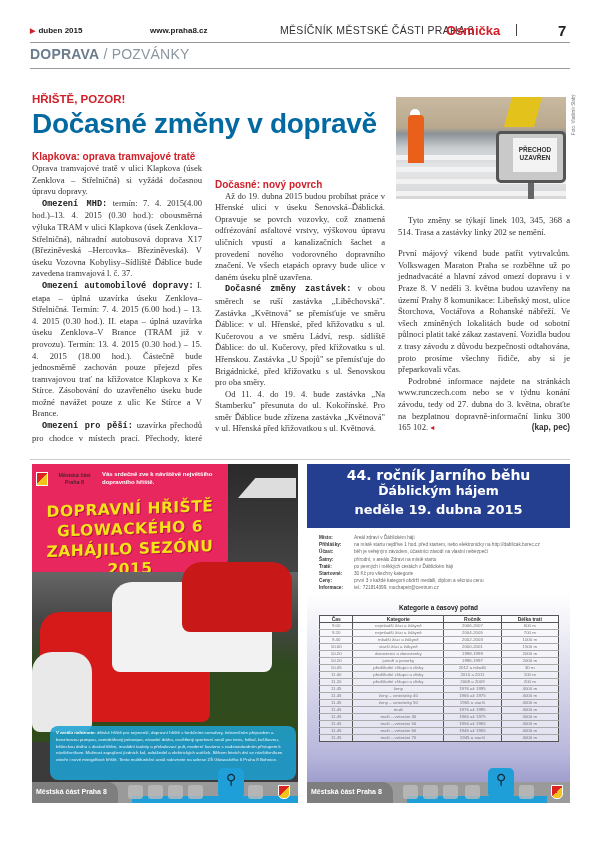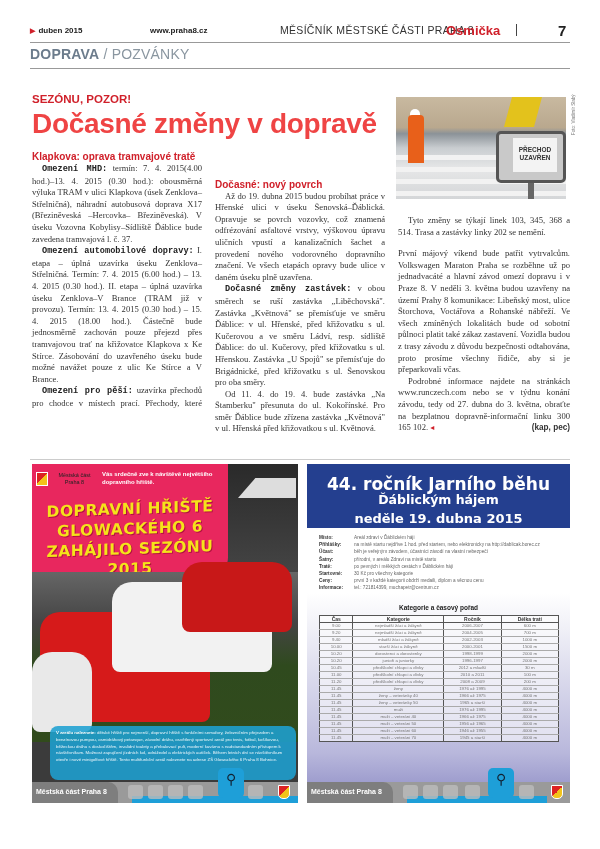--- a/index.html
+++ b/index.html
@@ -13,21 +13,21 @@
 .hdr .mag{position:absolute;left:250px;top:0;font-size:10.5px;letter-spacing:.3px;color:#333}
 .hdr .brand{position:absolute;left:416px;top:-1px;font-size:13px;font-weight:bold;color:#d0202a}
 .hdr .sep{position:absolute;left:486px;top:0;width:1px;height:12px;background:#444}
 .hdr .pg{position:absolute;left:528px;top:-2px;font-size:15px;font-weight:bold}
 .rule1{left:30px;top:42px;width:540px;height:1px;background:#999}
 .section{left:30px;top:46px;font-family:"Liberation Sans",sans-serif;font-size:14px;color:#6c7c8c;letter-spacing:.2px}
 .section b{font-weight:bold}
 .section span.light{font-weight:normal;color:#8a96a0}
 .rule2{left:30px;top:68px;width:540px;height:1px;background:#999}
 .kicker{left:32px;top:93px;font-family:"Liberation Sans",sans-serif;font-size:11.5px;font-weight:bold;color:#d0202a}
-.headline{left:32px;top:108px;font-family:"Liberation Sans",sans-serif;font-size:28px;font-weight:bold;color:#ef4444;letter-spacing:-.3px}
+.headline{left:32px;top:108px;font-family:"Liberation Sans",sans-serif;font-size:28px;font-weight:bold;color:#0369a1;letter-spacing:-.3px}
 .col{font-size:8.6px;line-height:11.6px;text-align:justify;color:#333}
 .col p{margin:0}
 .col p.ind{text-indent:10px}
 .col .sub{font-family:"Liberation Sans",sans-serif;color:#d0202a;font-weight:bold;font-size:10px;line-height:13px;margin-top:0}
 .col b.lead{font-family:Liberation Mono, monospace;font-weight:bold;color:#222}
 .col .gap{height:10px}
 .c1{left:32px;top:150px;width:170px}
 .c2{left:215px;top:152px;width:170px}
 .c3{left:398px;top:215px;width:172px}
 .photo{left:396px;top:97px;width:170px;height:102px;overflow:hidden;background:linear-gradient(180deg,#c8b9a0 0%,#b9a88e 30%,#8b9298 36%,#c9cdd0 50%,#e6e7e8 70%,#d4d6d8 100%)}
@@ -56,21 +56,21 @@
 .ad1 .info{position:absolute;left:18px;top:262px;width:246px;height:54px;background:rgba(30,160,210,.88);border-radius:8px;font-family:"Liberation Sans",sans-serif;font-size:4.4px;line-height:6.8px;color:#eaf6fb;padding:4px 6px}
 .ad1 .info b{color:#fff}
 .ad1 .footer{position:absolute;left:0;top:318px;width:266px;height:21px;background:#9a9a9a}
 .ad1 .footer .tab{position:absolute;left:0;top:0;width:86px;height:21px;background:#7e7e7e;border-radius:0 10px 0 0;font-family:"Liberation Sans",sans-serif;font-size:7px;font-weight:bold;color:#fff;padding:6px 0 0 4px}
 .ad1 .footer .sport{position:absolute;left:186px;top:-14px;width:26px;height:30px;background:#1e9fd8;border-radius:5px}
 .ad1 .footer .bar{position:absolute;left:100px;top:14px;width:166px;height:7px;background:#1e9fd8}
 .ad1 .footer .ic{position:absolute;top:3px;width:15px;height:14px;background:#bbb;border-radius:3px;opacity:.8}
 
 .ad2{left:307px;top:464px;width:263px;height:339px;overflow:hidden;background:linear-gradient(180deg,#fff 0%,#fff 38%,#eeeef6 50%,#b9b8dc 85%,#8c8bc4 100%)}
 .ad2 .banner{position:absolute;left:0;top:0;width:263px;height:64px;background:#243f8f;text-align:center;color:#fff;font-family:"DejaVu Sans",sans-serif;font-weight:bold}
-.ad2 .banner .l1{font-size:17px;line-height:15px;padding-top:13px}
+.ad2 .banner .l1{font-size:14px;line-height:15px;padding-top:4px}
 .ad2 .banner .l2{font-size:12.5px;line-height:15px}
 .ad2 .banner .l3{font-size:13px;line-height:20px;margin-top:2px}
 .ad2 .details{position:absolute;left:12px;top:70px;width:246px;font-family:"Liberation Sans",sans-serif;font-size:4.7px;line-height:7.2px;color:#666}
 .ad2 .details .row{display:flex}
 .ad2 .details .k{width:35px;font-weight:bold;color:#333;flex:none}
 .ad2 .details .v{flex:1}
 .ad2 .ttitle{position:absolute;left:0;top:140px;width:263px;text-align:center;font-family:"Liberation Sans",sans-serif;font-size:6.5px;font-weight:bold;color:#222}
 .ad2 table{position:absolute;left:12px;top:151px;width:240px;border-collapse:collapse;font-family:"Liberation Sans",sans-serif;font-size:4.4px;color:#777;background:rgba(255,255,255,.55)}
 .ad2 th{font-weight:bold;color:#333;font-size:5px;border:0.7px solid #555;height:7px;padding:0}
 .ad2 td{border-left:0.7px solid #555;border-right:0.7px solid #555;border-bottom:0.4px solid #aaa;text-align:center;height:6.4px;padding:0;line-height:6px}
@@ -91,25 +91,26 @@
   <div class="web">www.praha8.cz</div>
   <div class="mag">MĚSÍČNÍK MĚSTSKÉ ČÁSTI PRAHA 8</div>
   <div class="brand">Osmička</div>
   <div class="sep"></div>
   <div class="pg">7</div>
 </div>
 <div class="abs rule1"></div>
 <div class="abs section"><b>DOPRAVA</b><span class="light"> / </span><span class="light">POZVÁNKY</span></div>
 <div class="abs rule2"></div>
 
-<div class="abs kicker">SEZÓNU, POZOR!</div>
+<div class="abs kicker">HŘIŠTĚ, POZOR!</div>
 <div class="abs headline">Dočasné změny v dopravě</div>
 
 <div class="abs col c1">
   <div class="sub">Klapkova: oprava tramvajové tratě</div>
+  <p>Oprava tramvajové tratě v ulici Klapkova (úsek Zenklova – Střelničná) si vyžádá dočasnou úpravu dopravy.</p>
   <p class="ind"><b class="lead">Omezení MHD:</b><span> termín: 7. 4. 2015(4.00 hod.)–13. 4. 2015 (0.30 hod.): obousměrná výluka TRAM v ulici Klapkova (úsek Zenklova–Střelničná), náhradní autobusová doprava X17 (Březiněveská –Hercovka– Březiněveská). V úseku Vozovna Kobylisy–Sídliště Ďáblice bude zavedena tramvajová l. č. 37.</span></p>
   <p class="ind"><b class="lead">Omezení automobilové dopravy:</b><span> I. etapa – úplná uzavírka úseku Zenklova–Střelničná. Termín: 7. 4. 2015 (6.00 hod.) – 13. 4. 2015 (0.30 hod.). II. etapa – úplná uzavírka úseku Zenklova–V Brance (TRAM již v provozu). Termín: 13. 4. 2015 (0.30 hod.) – 15. 4. 2015 (18.00 hod.). Částečně bude jednosměrně zachován pouze přejezd přes tramvajovou trať na křižovatce Klapkova x Ke Stírce. Zásobování do uzavřeného úseku bude možné navážet pouze z ulic Ke Stírce a V Brance.</span></p>
   <p class="ind" style="height:24px;overflow:hidden"><b class="lead">Omezení pro pěší:</b><span> uzavírka přechodů pro chodce v místech prací. Přechody, které nebudou dotčeny stavební činností, zůstanou zachovány v provozu.</span></p>
 </div>
 
 <div class="abs col c2">
   <div style="height:11.6px;overflow:hidden"></div>
   <div style="height:14px"></div>
   <div class="sub">Dočasné: nový povrch</div>
   <p class="ind">Až do 19. dubna 2015 budou probíhat práce v Hřenské ulici v úseku Šenovská–Ďáblická. Opravuje se povrch vozovky, což znamená odfrézování asfaltové vrstvy, výškovou úpravu uličních vpustí a kanalizačních šachet a provedení nového vodorovného dopravního značení. Ve všech etapách opravy bude ulice v daném úseku plně uzavřena.</p>

